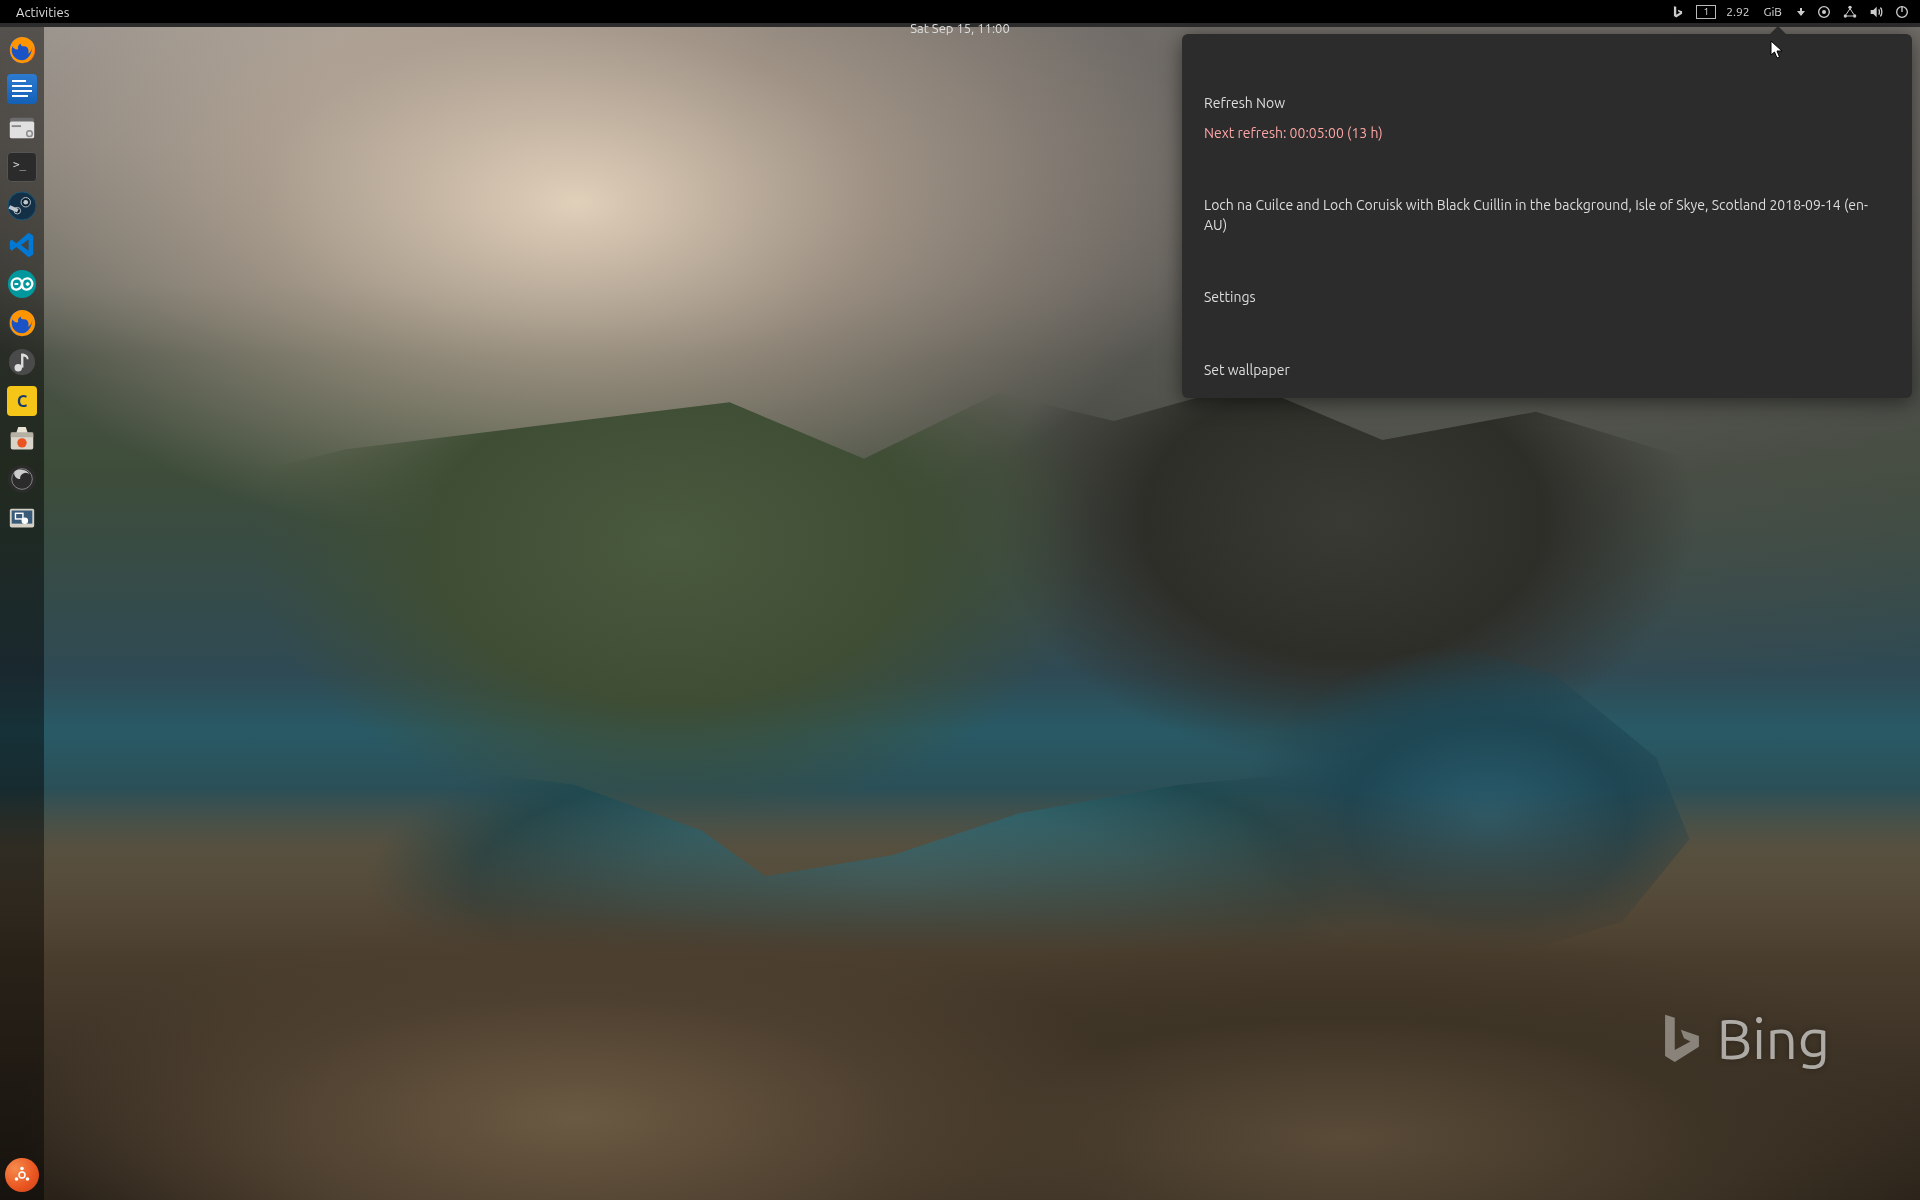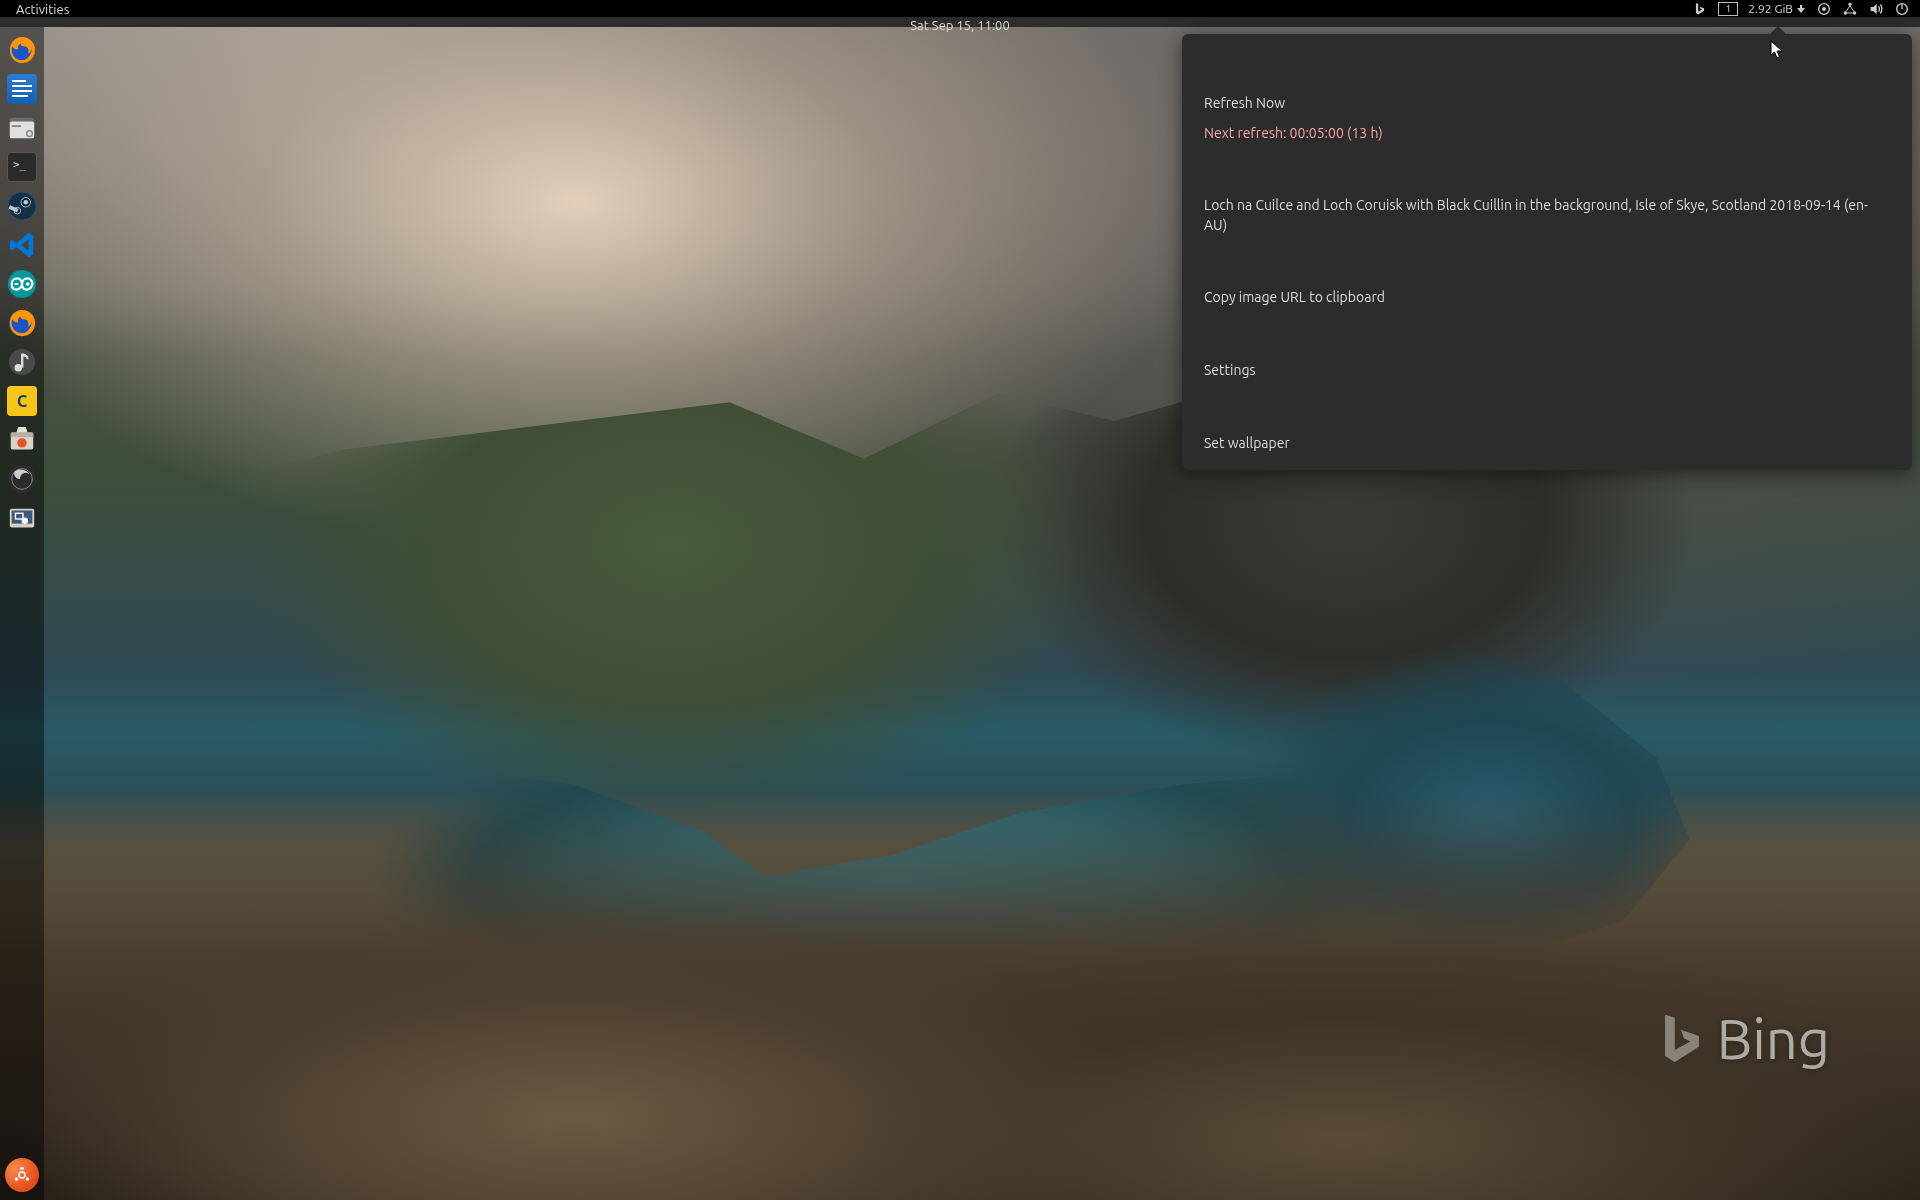--- a/index.html
+++ b/index.html
@@ -1,34 +1,34 @@
 <!DOCTYPE html>
 <html><head>
 <meta charset="utf-8">
 <style>
   * { margin: 0; padding: 0; box-sizing: border-box; }
   html, body { width: 1920px; height: 1200px; overflow: hidden; font-family: Ubuntu, "Segoe UI", sans-serif; }
   body { position: relative; background: #2c2c2c; }
 
   
   .topbar {
-    position: absolute; top: 0; left: 0; right: 0; height: 17px;
+    position: absolute; top: 0; left: 0; right: 0; height: 23px;
     background: #000; color: #ddd; display: flex; align-items: center;
     font-size: 13px; z-index: 100; padding: 0 10px;
   }
   .topbar .activities { padding: 0 6px; cursor: default; }
   .topbar .clock { position: absolute; left: 50%; transform: translateX(-50%); margin-top: 32px; }
   .topbar .tray { margin-left: auto; display: flex; align-items: center; gap: 10px; }
   .tray-icon { width: 16px; height: 16px; display: inline-flex; align-items: center; justify-content: center; color: #ddd; }
   .tray .bing svg { width: 14px; height: 14px; }
   .tray .workspace {
     border: 1px solid #bbb; width: 20px; height: 14px; display: inline-flex;
     align-items: center; justify-content: center; font-size: 10px; color: #ddd;
   }
-  .tray .netspeed { font-size: 12px; display: flex; align-items: center; gap: 3px; }
+  .tray .netspeed { font-size: 12px; display: flex; align-items: center; gap: 14px; }
   .tray .netspeed svg { width: 10px; height: 10px; }
 
   
   .wallpaper {
     position: absolute; top: 27px; left: 0; right: 0; bottom: 0;
     background:
       radial-gradient(ellipse 900px 500px at 30% 15%, rgba(245,225,200,0.85) 0%, rgba(200,180,160,0.55) 35%, rgba(120,115,110,0) 70%),
       radial-gradient(ellipse 1400px 700px at 75% 10%, rgba(110,105,100,0.9) 0%, rgba(80,78,76,0.6) 50%, rgba(60,58,56,0) 80%),
       linear-gradient(180deg, #9a948d 0%, #8a857e 10%, #6b6b63 22%, #4a5246 28%, #3e4d3a 38%, #2f4a54 55%, #285a66 60%, #2b4f57 65%, #5d5a49 70%, #7a6b54 80%, #5e4f3d 90%, #3e362b 100%);
     overflow: hidden;
@@ -277,20 +277,19 @@
       <circle cx="14.5" cy="13" r="1.8" fill="#fff"></circle>
     </svg>
   </div>
 </div>
 
 <div class="dropdown">
   <div class="arrow"></div>
   <div class="item clickable">Refresh Now</div>
   <div class="item dim">Next refresh: 00:05:00 (13 h)</div>
   <div class="item clickable">Loch na Cuilce and Loch Coruisk with Black Cuillin in the background, Isle of Skye, Scotland 2018-09-14 (en-AU)</div>
-  <div class="item clickable">Copy image URL to clipboard</div>
   <div class="item clickable">Settings</div>
   <div class="item clickable">Set wallpaper</div>
 </div>
 
 <svg class="cursor" viewBox="0 0 14 20">
   <path d="M1 1 L1 15 L4.5 12 L7 18 L9.5 17 L7 11 L12 11 Z" fill="#fff" stroke="#000" stroke-width="1"></path>
 </svg>
 
 </body></html>

